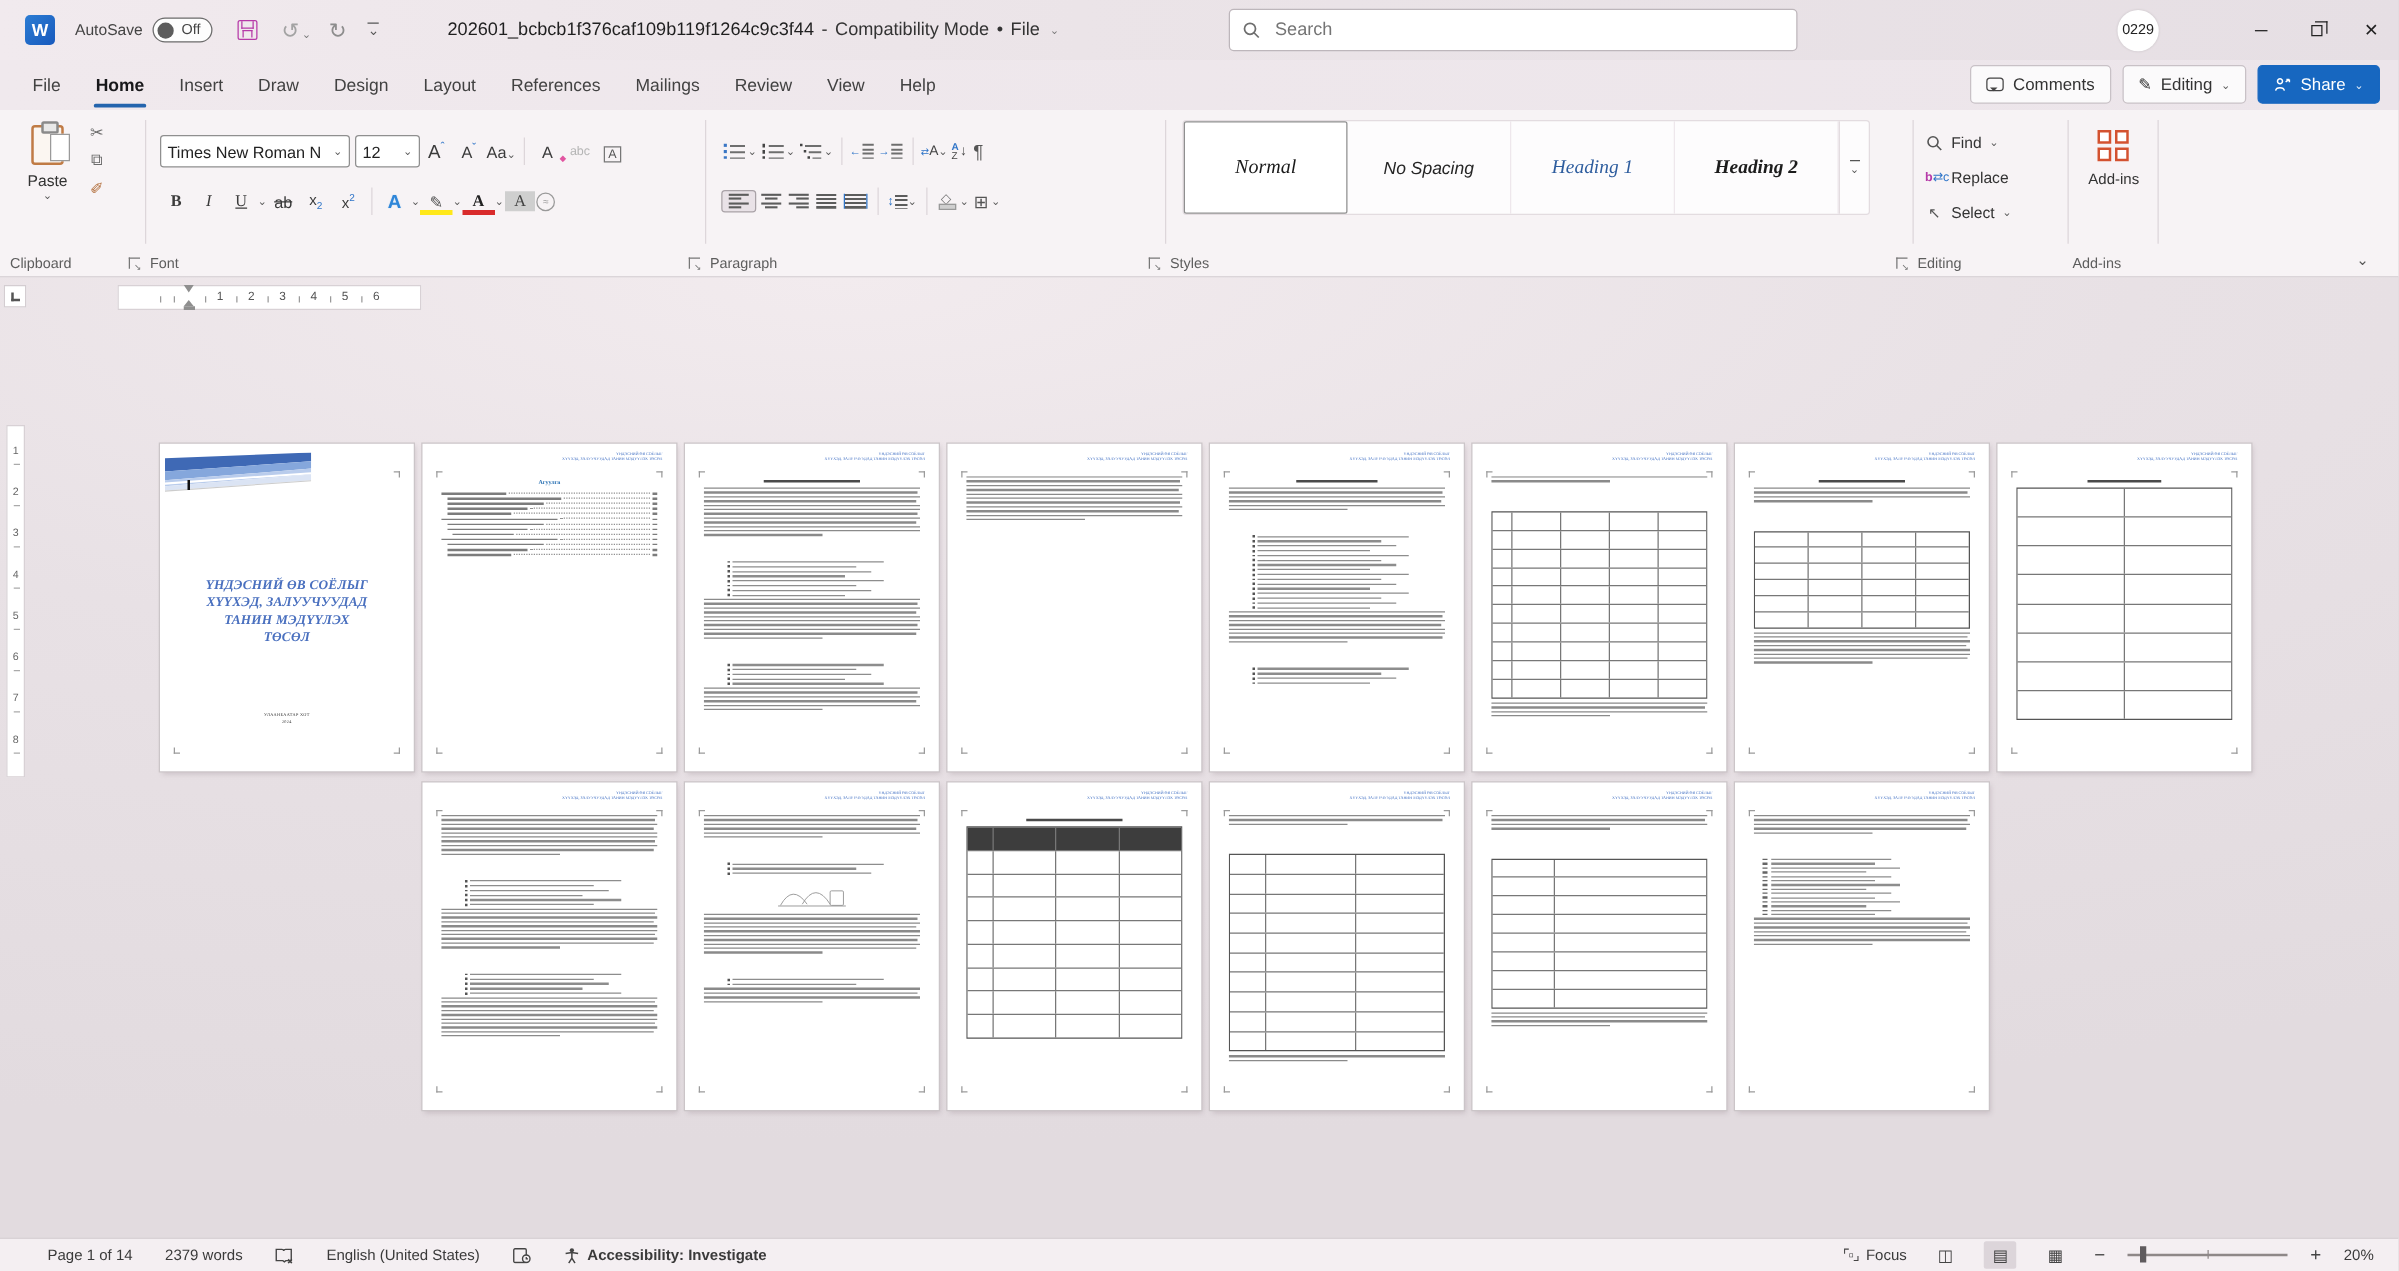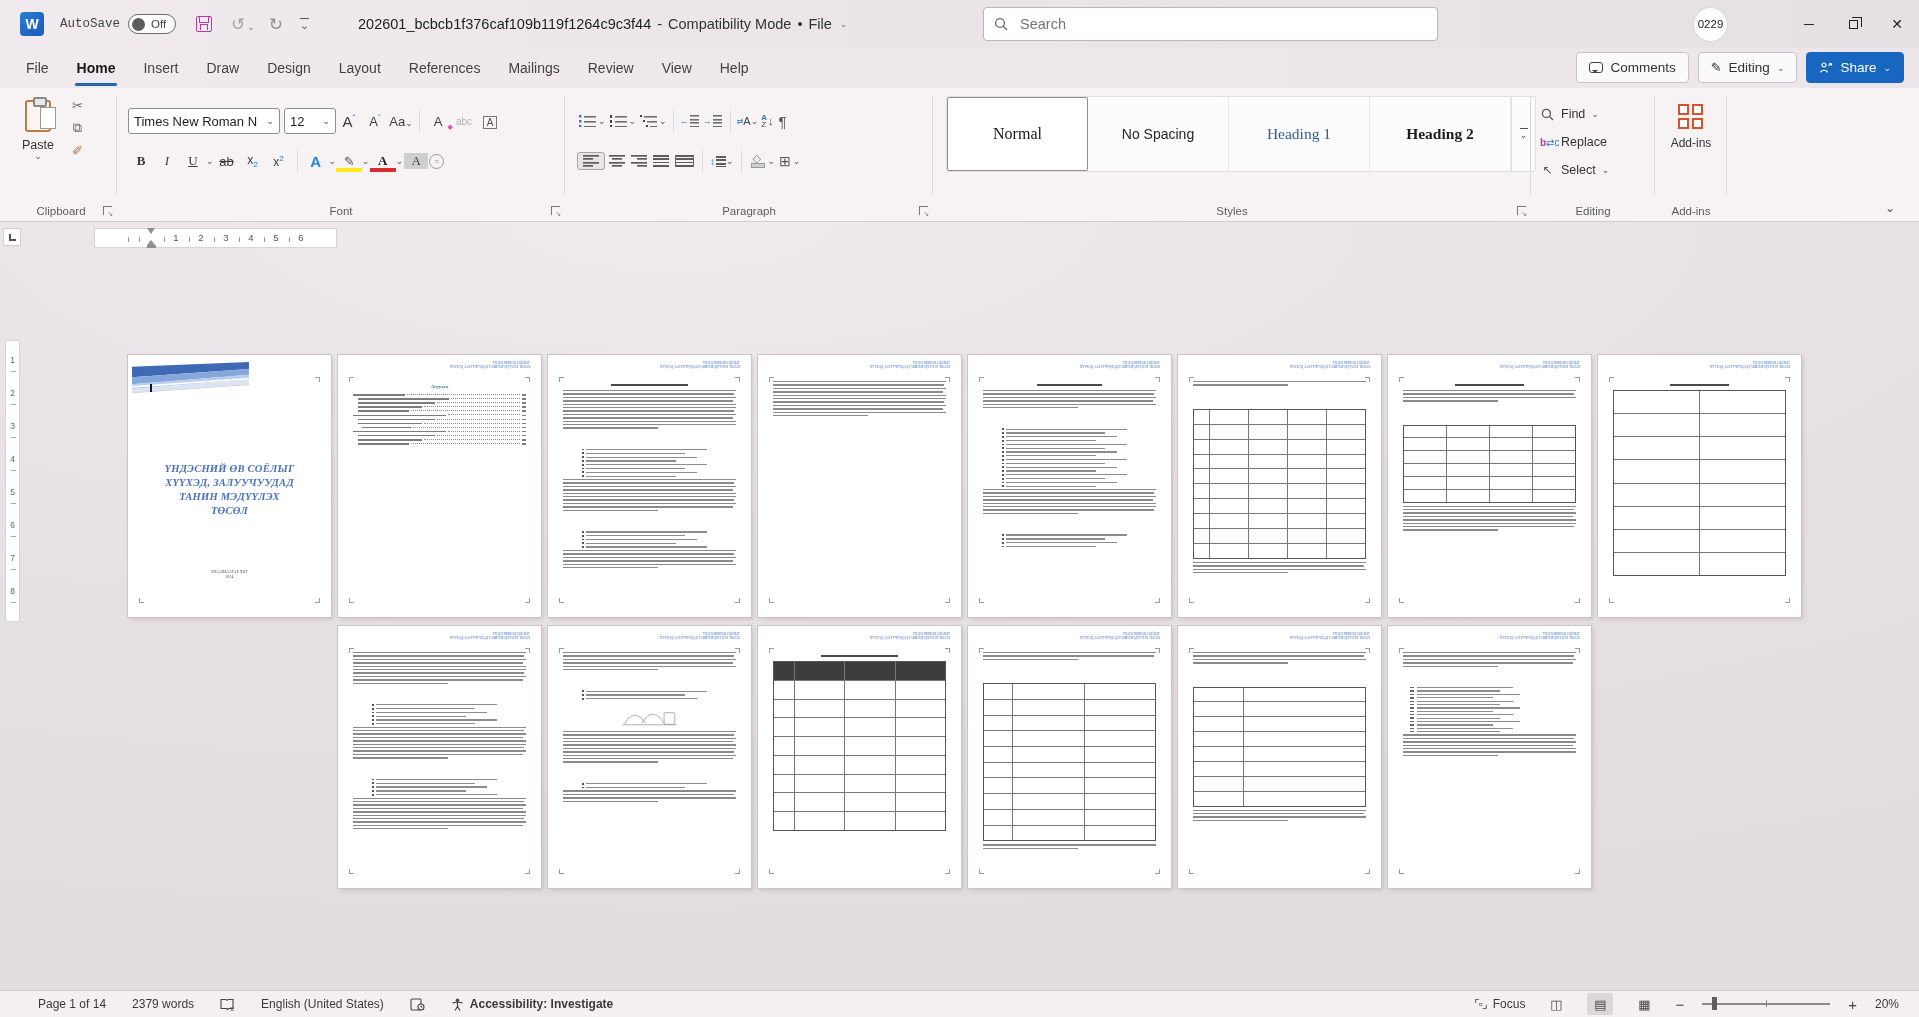--- a/index.html
+++ b/index.html
@@ -6,21 +6,21 @@
   *{box-sizing:border-box;}
   #app{position:relative;width:1919px;height:1017px;overflow:hidden;
        font-family:"Liberation Sans",sans-serif;color:#333;background:#e6e0e3;}
 
   
   .titlebar{position:absolute;top:0;left:0;right:0;height:48px;
     background:linear-gradient(90deg,#f1EAee 0%,#ebe4e8 45%,#e6dfe4 100%);}
   .qat{position:absolute;left:20px;top:0;height:48px;display:flex;align-items:center;}
   .wlogo{width:24px;height:24px;border-radius:4px;background:linear-gradient(135deg,#2b7cd3,#185abd);
     color:#fff;font:bold 14px "Liberation Sans",sans-serif;display:flex;align-items:center;justify-content:center;margin-right:16px;}
-  .aslabel{font-size:12.5px;color:#444;margin-right:8px;font-family:Liberation Mono, monospace;}
+  .aslabel{font-size:12.5px;color:#444;margin-right:8px;}
   .toggle{width:48px;height:20px;border:1px solid #6b6b6b;border-radius:10px;background:#fdfdfd;
     display:flex;align-items:center;padding:0 5px 0 3px;margin-right:16px;}
   .knob{width:13px;height:13px;border-radius:50%;background:#5c5c5c;margin-right:6px;}
   .togglelbl{font-size:11.5px;color:#444;}
   .floppy{position:relative;width:16px;height:16px;border:1.6px solid #b63aa8;border-radius:2px;margin:0 12px 0 4px;}
   .floppy:before{content:"";position:absolute;left:2px;right:2px;top:0;height:5px;border:1.2px solid #b63aa8;border-top:none;}
   .floppy:after{content:"";position:absolute;left:3px;right:3px;bottom:1px;height:5px;border:1.2px solid #b63aa8;border-bottom:none;}
   .undoredo{font-size:17px;color:#8d8d8d;margin:0 7px;}
   .tinychev{font-size:9px;color:#777;margin-left:2px;}
   .qatmore{font-size:11px;color:#555;margin-left:10px;border-top:1.4px solid #555;line-height:10px;padding-top:1px;}
@@ -51,21 +51,21 @@
   .share{background:#1767c0;border-color:#1767c0;color:#fff;}
   .share .chev{color:#e8f0fa;}
   .bubble{position:relative;width:14px;height:11px;border:1.3px solid #444;border-radius:3px;}
   .bubble:after{content:"";position:absolute;left:2px;bottom:-4px;border:3px solid transparent;border-top-color:#444;}
   .pencil{font-size:13px;color:#333;}
 
   
   .ribbon{position:absolute;top:88px;left:0;right:0;height:134px;background:#f7f3f5;border-bottom:1px solid #d2cbcf;}
   .rgroup{position:absolute;top:0;bottom:0;}
   .vsep{position:absolute;top:8px;bottom:26px;width:1px;background:#ddd6da;}
-  .glabel{position:absolute;bottom:4px;left:0;right:0;text-align:center;font-size:11.5px;color:#5d5d5d;}
+  .glabel{position:absolute;bottom:4px;left:0;right:0;text-align:left;font-size:11.5px;color:#5d5d5d;}
   .launcher{position:absolute;right:2px;bottom:2px;width:9px;height:9px;border-top:1.2px solid #777;border-left:1.2px solid #777;}
   .launcher:after{content:"↘";position:absolute;right:-1px;bottom:-3px;font-size:7px;color:#777;}
   .bigbtn{position:absolute;top:8px;width:56px;height:88px;display:flex;flex-direction:column;align-items:center;
     justify-content:flex-start;border-radius:4px;}
   .blb{font-size:12.5px;color:#333;margin-top:6px;}
   .chev{font-size:9px;color:#555;line-height:8px;}
   .clipicon{position:relative;width:26px;height:32px;border:2px solid #c07b45;border-radius:3px;background:#fbf6f1;margin-top:4px;}
   .clipicon:before{content:"";position:absolute;top:-5px;left:6px;width:10px;height:6px;border:2px solid #8a8a8a;border-radius:2px;background:#e8e8e8;}
   .clipicon i{position:absolute;right:-7px;top:5px;width:16px;height:22px;background:#fff;border:1px solid #9a9a9a;}
   .minicol{position:absolute;left:64px;top:10px;display:flex;flex-direction:column;gap:7px;}
@@ -136,21 +136,21 @@
   .lsic{display:flex;align-items:center;font-size:10px;color:#2e74c8;margin:0 2px;}
   .lsic .bars{width:10px;height:11px;background:repeating-linear-gradient(#5c5c5c 0 1.6px,transparent 1.6px 3.5px);margin-left:1px;}
   .shic{position:relative;width:14px;height:13px;margin:0 3px;}
   .shic:before{content:"◇";position:absolute;top:-3px;left:2px;color:#777;font-size:11px;}
   .shic:after{content:"";position:absolute;bottom:0;left:0;right:0;height:3px;background:#cfcfcf;border:0.5px solid #999;}
   .bdic{font-size:14px;color:#555;margin:0 2px;}
   .fitic{font-size:11px;color:#444;}
   .fitic sup{font-size:8px;color:#2e74c8;}
   
   #gallery{position:absolute;left:10px;top:8px;height:76px;display:flex;background:#fdfcfd;border:1px solid #e3dce0;border-radius:3px;}
-  .stcell{width:141px;display:flex;align-items:center;justify-content:center;border-right:1px solid #eee7ec;}
+  .stcell{width:131px;display:flex;align-items:center;justify-content:center;border-right:1px solid #eee7ec;font-style:italic;}
   .stcell.sel{border:1.4px solid #8f8f8f;background:#fff;border-radius:2px;}
   .stn{font-family:"Liberation Serif",serif;font-size:16px;color:#1a1a1a;}
   .sts{font-size:14px;color:#262626;}
   .sth1{font-family:"Liberation Serif",serif;font-size:15.5px;color:#2e5d9e;}
   .sth2{font-family:"Liberation Serif",serif;font-size:15.5px;font-weight:bold;color:#1c1c1c;}
   .morebtn{width:24px;display:flex;flex-direction:column;align-items:center;justify-content:center;border-left:1px solid #e3dce0;color:#555;}
   .morebtn .bar{width:8px;border-top:1.4px solid #555;margin-bottom:1px;}
   .morebtn .ch{font-size:9px;}
   
   .edrow{position:absolute;left:6px;height:24px;display:flex;align-items:center;gap:6px;font-size:12.5px;color:#333;}

